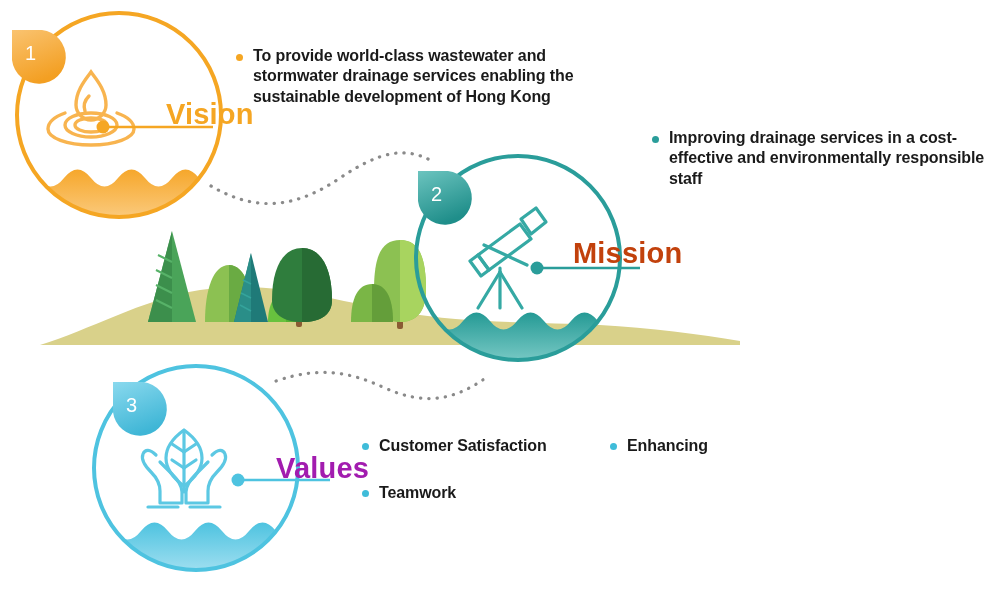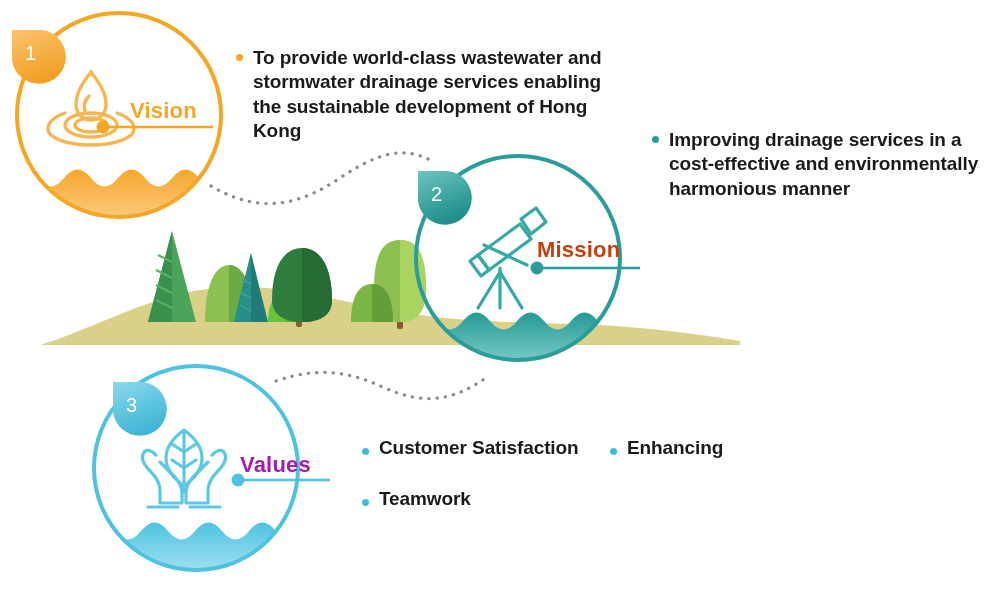--- a/index.html
+++ b/index.html
@@ -40,47 +40,48 @@
   }
   .bullet-dot {
     flex: 0 0 auto;
     width: 7px;
     height: 7px;
     border-radius: 50%;
     margin-top: 8px;
     margin-right: 10px;
   }
   .bullet-text {
-    font-size: 19px;
+    font-size: 16px;
     font-weight: bold;
     line-height: 1.28;
     color: #1a1a1a;
     letter-spacing: -0.1px;
   }
   .v-dot { background: #f5a623; }
   .m-dot { background: #2a9d9a; }
   .c-dot { background: #3fbcd9; }
 
   .values-grid {
     position: absolute;
     display: grid;
     grid-template-columns: 248px auto;
     row-gap: 27px;
   }
   .values-item {
     display: flex;
-    align-items: center;
+    align-items: flex-start;
   }
   .values-item .bullet-dot { margin-top: 7px; }
 
   .circle-label {
     position: absolute;
-    font-size: 22px;
+    font-size: 29px;
     font-weight: bold;
     letter-spacing: 0.2px;
+    margin-left: 36px;
   }
   .label-vision  { color: #f5a623; }
   .label-mission { color: #c2410c; }
   .label-values  { color: #a21caf; }
 
   .badge-num {
     position: absolute;
     font-size: 20px;
     color: #ffffff;
     font-weight: normal;
@@ -274,21 +275,21 @@
     <div class="bullet-group" style="left:236px; top:46px; width:395px;">
       <div class="bullet-item">
         <span class="bullet-dot v-dot"></span>
         <span class="bullet-text">To provide world-class wastewater and stormwater drainage services enabling the sustainable development of Hong Kong</span>
       </div>
     </div>
 
     <div class="bullet-group" style="left:652px; top:128px; width:340px;">
       <div class="bullet-item">
         <span class="bullet-dot m-dot"></span>
-        <span class="bullet-text">Improving drainage services in a cost-effective and environmentally harmonious manner</span>
+        <span class="bullet-text">Improving drainage services in a cost-effective and environmentally responsible staff</span>
       </div>
     </div>
 
     <div class="values-grid" style="left:362px; top:436px;">
       <div class="values-item">
         <span class="bullet-dot c-dot"></span>
         <span class="bullet-text">Customer Satisfaction</span>
       </div>
       <div class="values-item">
         <span class="bullet-dot c-dot"></span>

